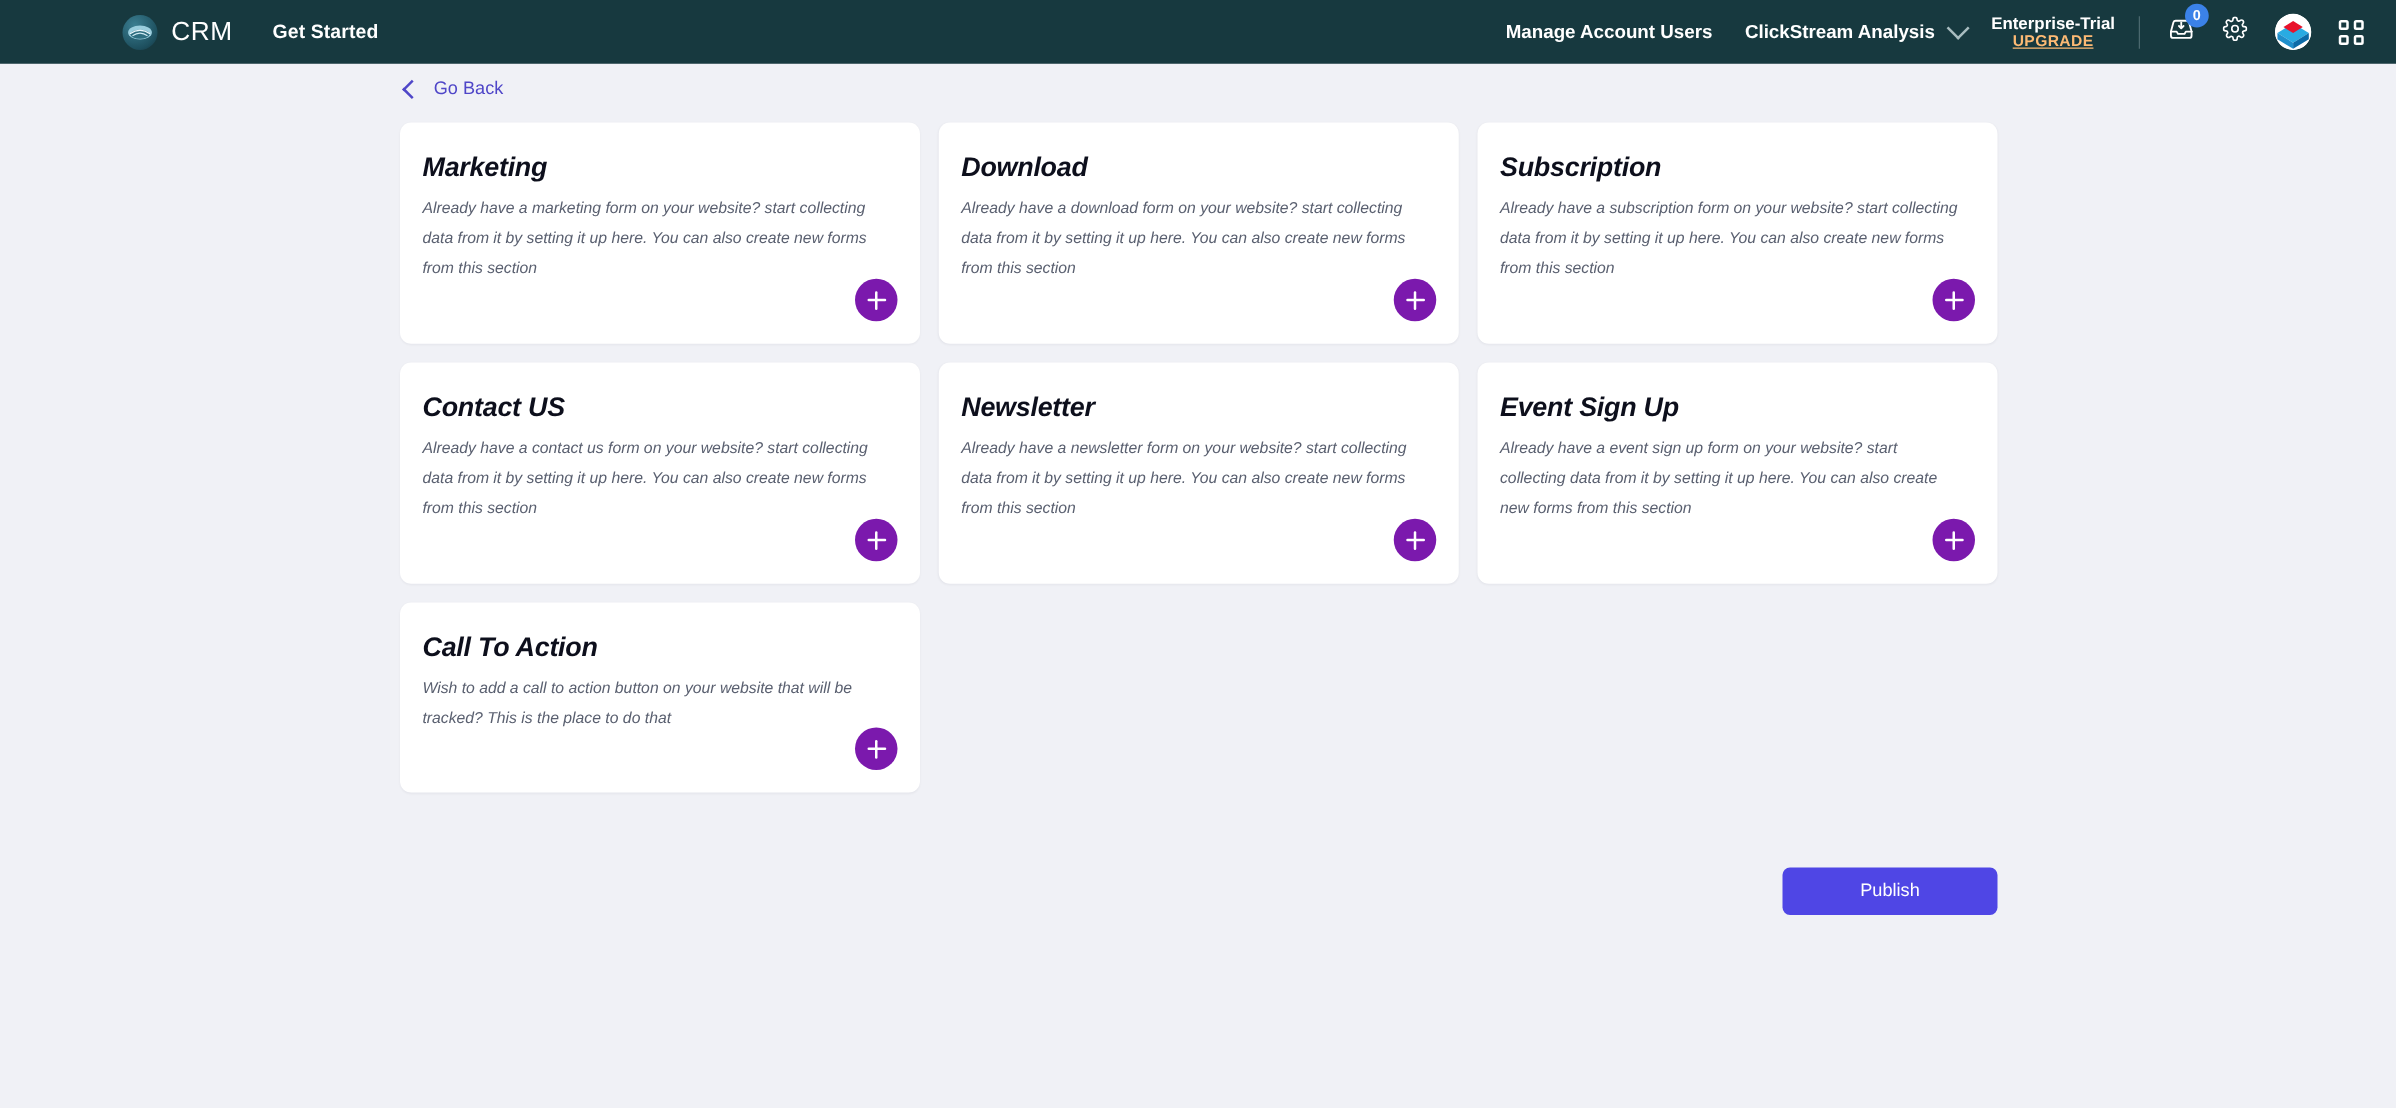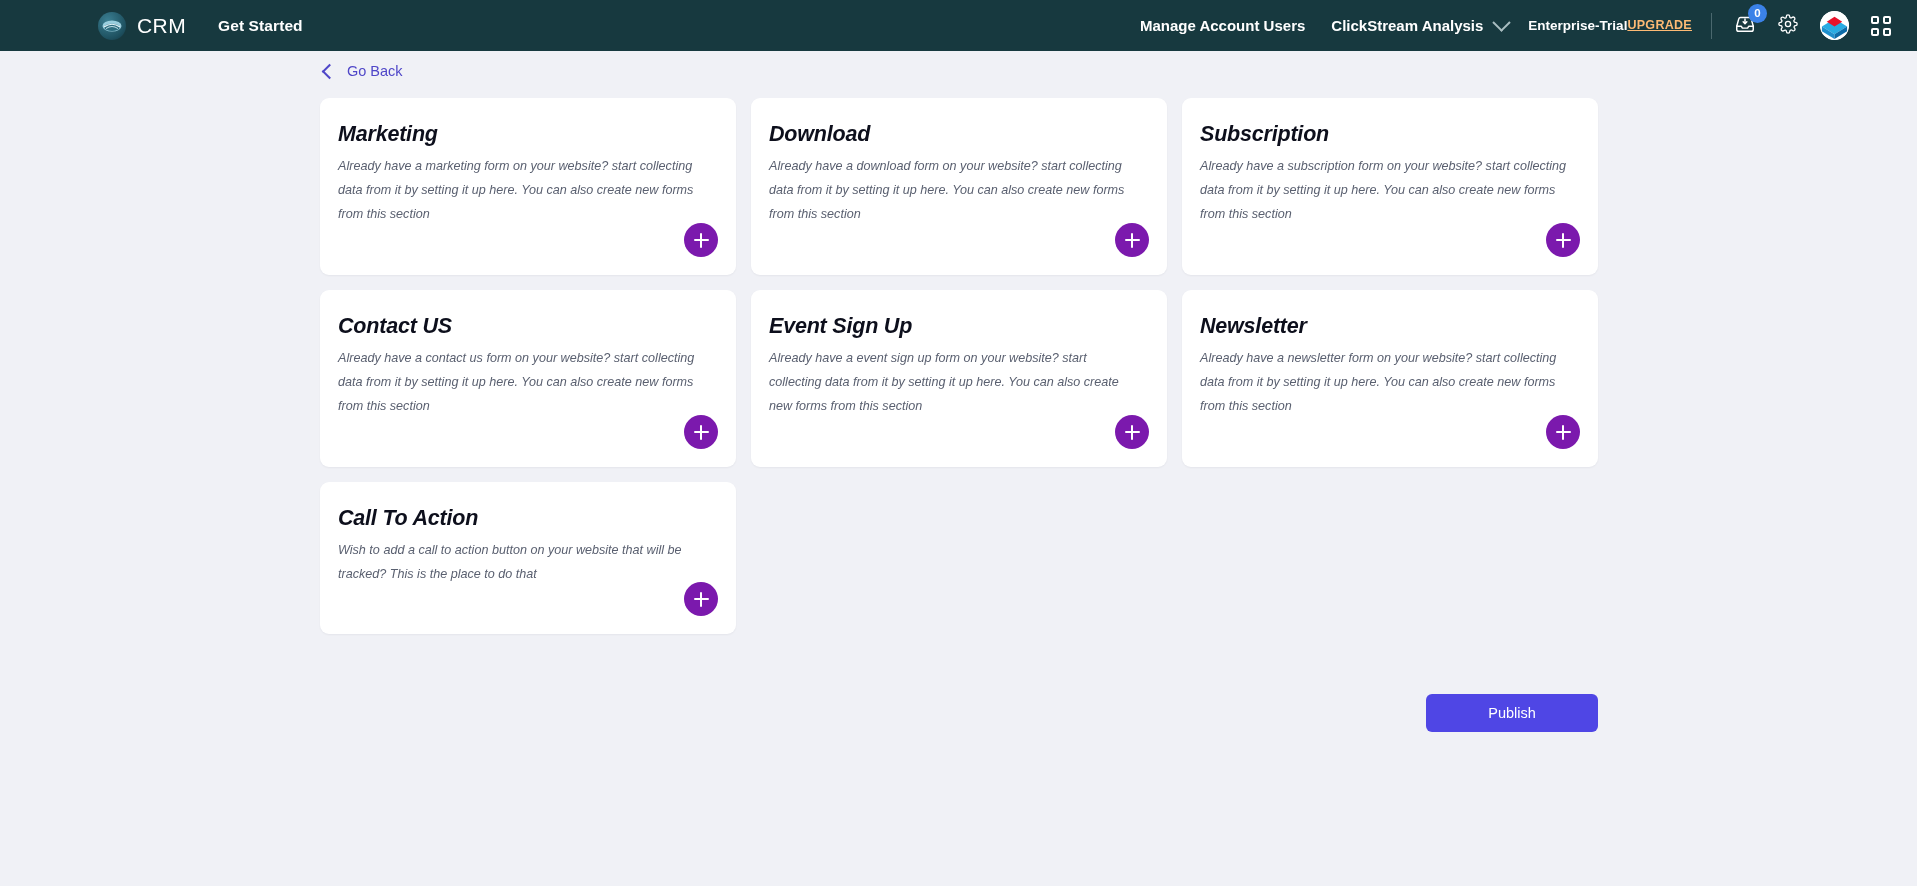--- a/index.html
+++ b/index.html
@@ -86,21 +86,21 @@
   .chev-down {
     width: 13px;
     height: 13px;
     border-right: 2px solid #a9bdc0;
     border-bottom: 2px solid #a9bdc0;
     transform: rotate(45deg) translate(-2px,-2px);
   }
 
   .plan-box {
     display: flex;
-    flex-direction: row;
+    flex-direction: column;
     align-items: center;
     line-height: 1.15;
     margin-right: 19px;
   }
   .plan-name {
     font-size: 13.5px;
     font-weight: 700;
     color: #ffffff;
     white-space: nowrap;
   }
@@ -401,31 +401,31 @@
     <div class="card">
       <div class="card-title">Contact US</div>
       <div class="card-desc">Already have a contact us form on your website? start collecting data from it by setting it up here. You can also create new forms from this section</div>
       <button class="add-btn">
         <span class="plus-h"></span>
         <span class="plus-v"></span>
       </button>
     </div>
 
     <div class="card">
+      <div class="card-title">Newsletter</div>
+      <div class="card-desc">Already have a newsletter form on your website? start collecting data from it by setting it up here. You can also create new forms from this section</div>
+      <button class="add-btn">
+        <span class="plus-h"></span>
+        <span class="plus-v"></span>
+      </button>
+    </div>
+
+    <div class="card">
       <div class="card-title">Event Sign Up</div>
       <div class="card-desc">Already have a event sign up form on your website? start collecting data from it by setting it up here. You can also create new forms from this section</div>
-      <button class="add-btn">
-        <span class="plus-h"></span>
-        <span class="plus-v"></span>
-      </button>
-    </div>
-
-    <div class="card">
-      <div class="card-title">Newsletter</div>
-      <div class="card-desc">Already have a newsletter form on your website? start collecting data from it by setting it up here. You can also create new forms from this section</div>
       <button class="add-btn">
         <span class="plus-h"></span>
         <span class="plus-v"></span>
       </button>
     </div>
 
     <div class="card short">
       <div class="card-title">Call To Action</div>
       <div class="card-desc">Wish to add a call to action button on your website that will be tracked? This is the place to do that</div>
       <button class="add-btn">

